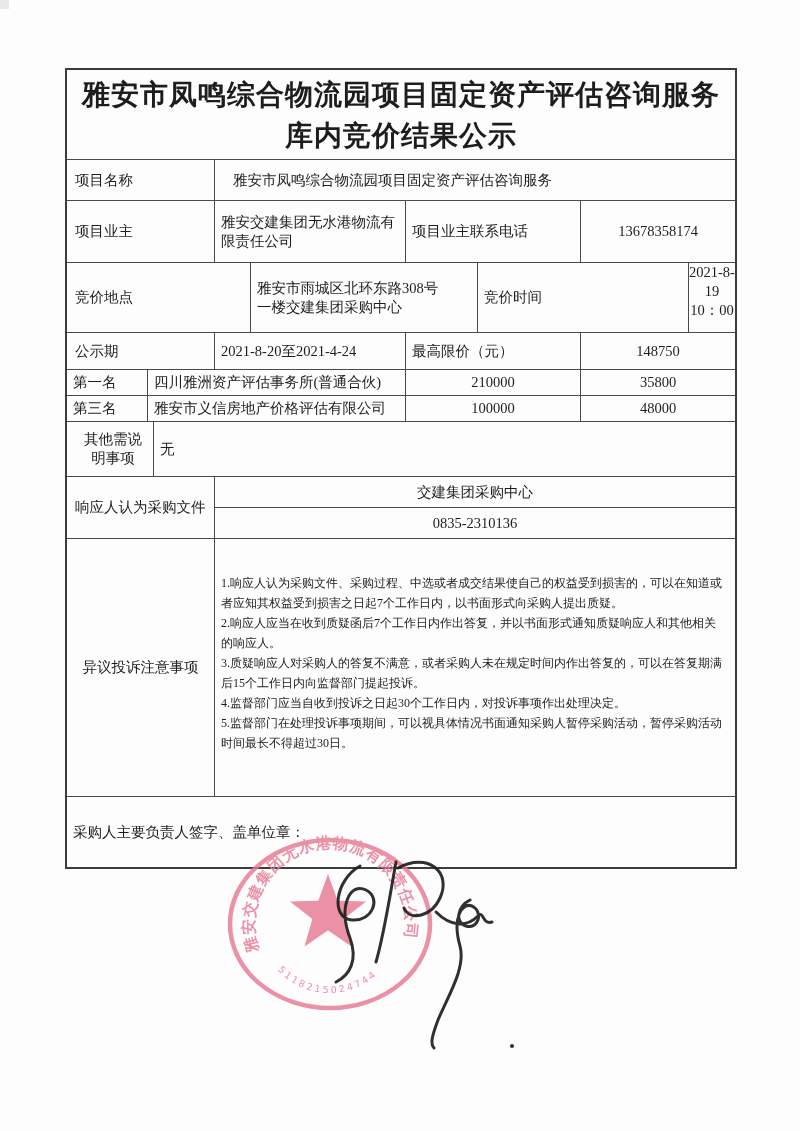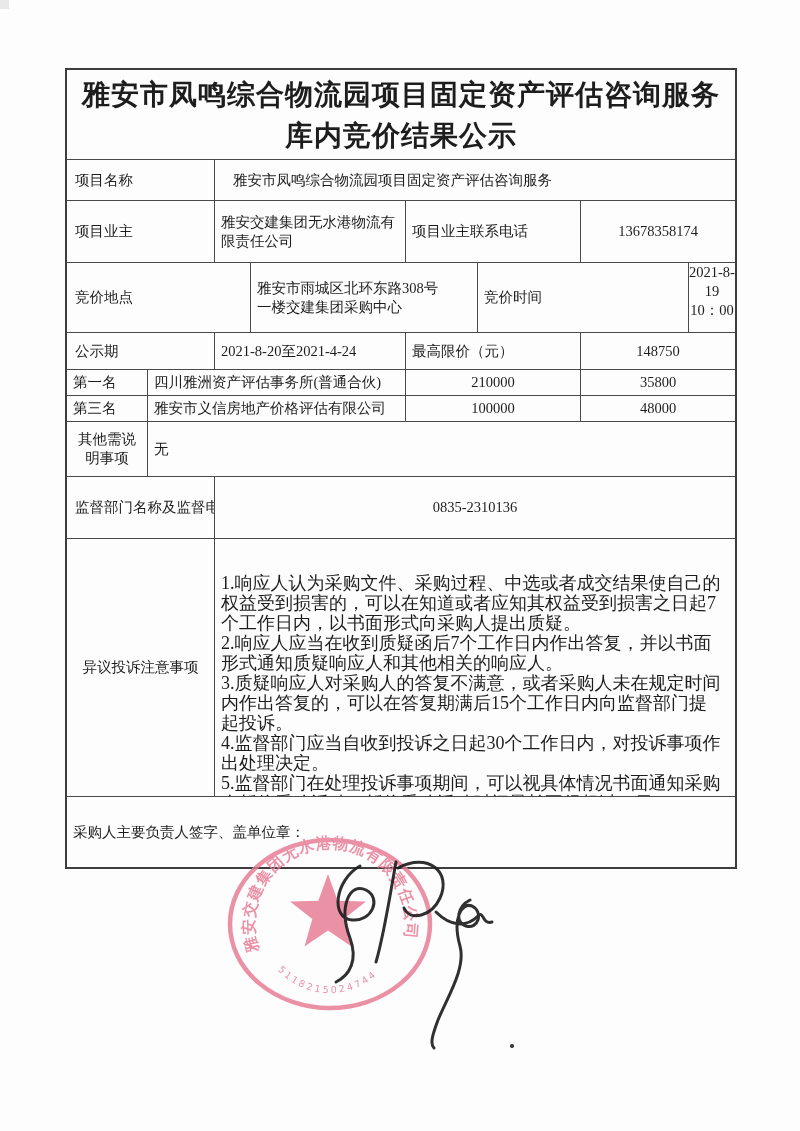--- a/index.html
+++ b/index.html
@@ -32,26 +32,26 @@
   .fs { font-size:14.5px; line-height:19px; }
   .lbl { padding-left:8px; }
   .w-label { width:147px; }
   .w-rank  { width:80px; }
   .r-name    { height:41px; }
   .r-owner   { height:62px; }
   .r-place   { height:70px;gap:36px; }
   .r-public  { height:37px; }
   .r-chead   { height:58px; }
   .r-rankrow { height:26px; }
-  .r-other   { height:55px; }
+  .r-other   { height:55px;padding-left:6px; }
   .r-superv  { height:62px; }
   .r-object  { height:258px; }
   .r-sign    { height:71px; }
   .nowrap-clip { white-space:nowrap; }
-  .obj-text { padding:34px 12px 0 6px; font-size:18px; line-height:20px; }
+  .obj-text { padding:34px 12px 0 6px; font-size:12px; line-height:20px; }
   .sub-split { display:flex; flex-direction:column; flex:1; }
   .sub-split > div { flex:1; display:flex; align-items:center; justify-content:center; }
   .sub-split > div + div { border-top:1.5px solid #4a4a4a; }
   .overlay { position:absolute; left:0; top:0; pointer-events:none; }
   .pad6 { padding-left:6px; }
   .pad18 { padding-left:18px; }
   .flex1 { flex:1; }
   .corner-artifact { position:absolute; left:0; top:0; width:9px; height:9px; background:#e9e9e9; }
 </style>
 </head>
@@ -113,22 +113,23 @@
       <div class="cell v-center h-center" style="width:175px;">100000</div>
       <div class="cell flex1 v-center h-center">48000</div>
     </div>
 
     <div class="row r-other fs">
       <div class="cell w-rank v-center h-center" style="padding:0 10px;">其他需说明事项</div>
       <div class="cell flex1 v-center pad6">无</div>
     </div>
 
     <div class="row r-superv fs">
-      <div class="cell w-label v-center lbl nowrap-clip">监督部门名称及监督电</div>
+      <div class="cell w-label v-center lbl nowrap-clip">响应人认为采购文件</div>
       <div class="cell flex1 sub-split">
+        <div>交建集团采购中心</div>
         <div>0835-2310136</div>
       </div>
     </div>
 
     <div class="row r-object fs">
       <div class="cell w-label v-center h-center">异议投诉注意事项</div>
       <div class="cell flex1 obj-text">
         <div>1.响应人认为采购文件、采购过程、中选或者成交结果使自己的权益受到损害的，可以在知道或者应知其权益受到损害之日起7个工作日内，以书面形式向采购人提出质疑。</div>
         <div>2.响应人应当在收到质疑函后7个工作日内作出答复，并以书面形式通知质疑响应人和其他相关的响应人。</div>
         <div>3.质疑响应人对采购人的答复不满意，或者采购人未在规定时间内作出答复的，可以在答复期满后15个工作日内向监督部门提起投诉。</div>

